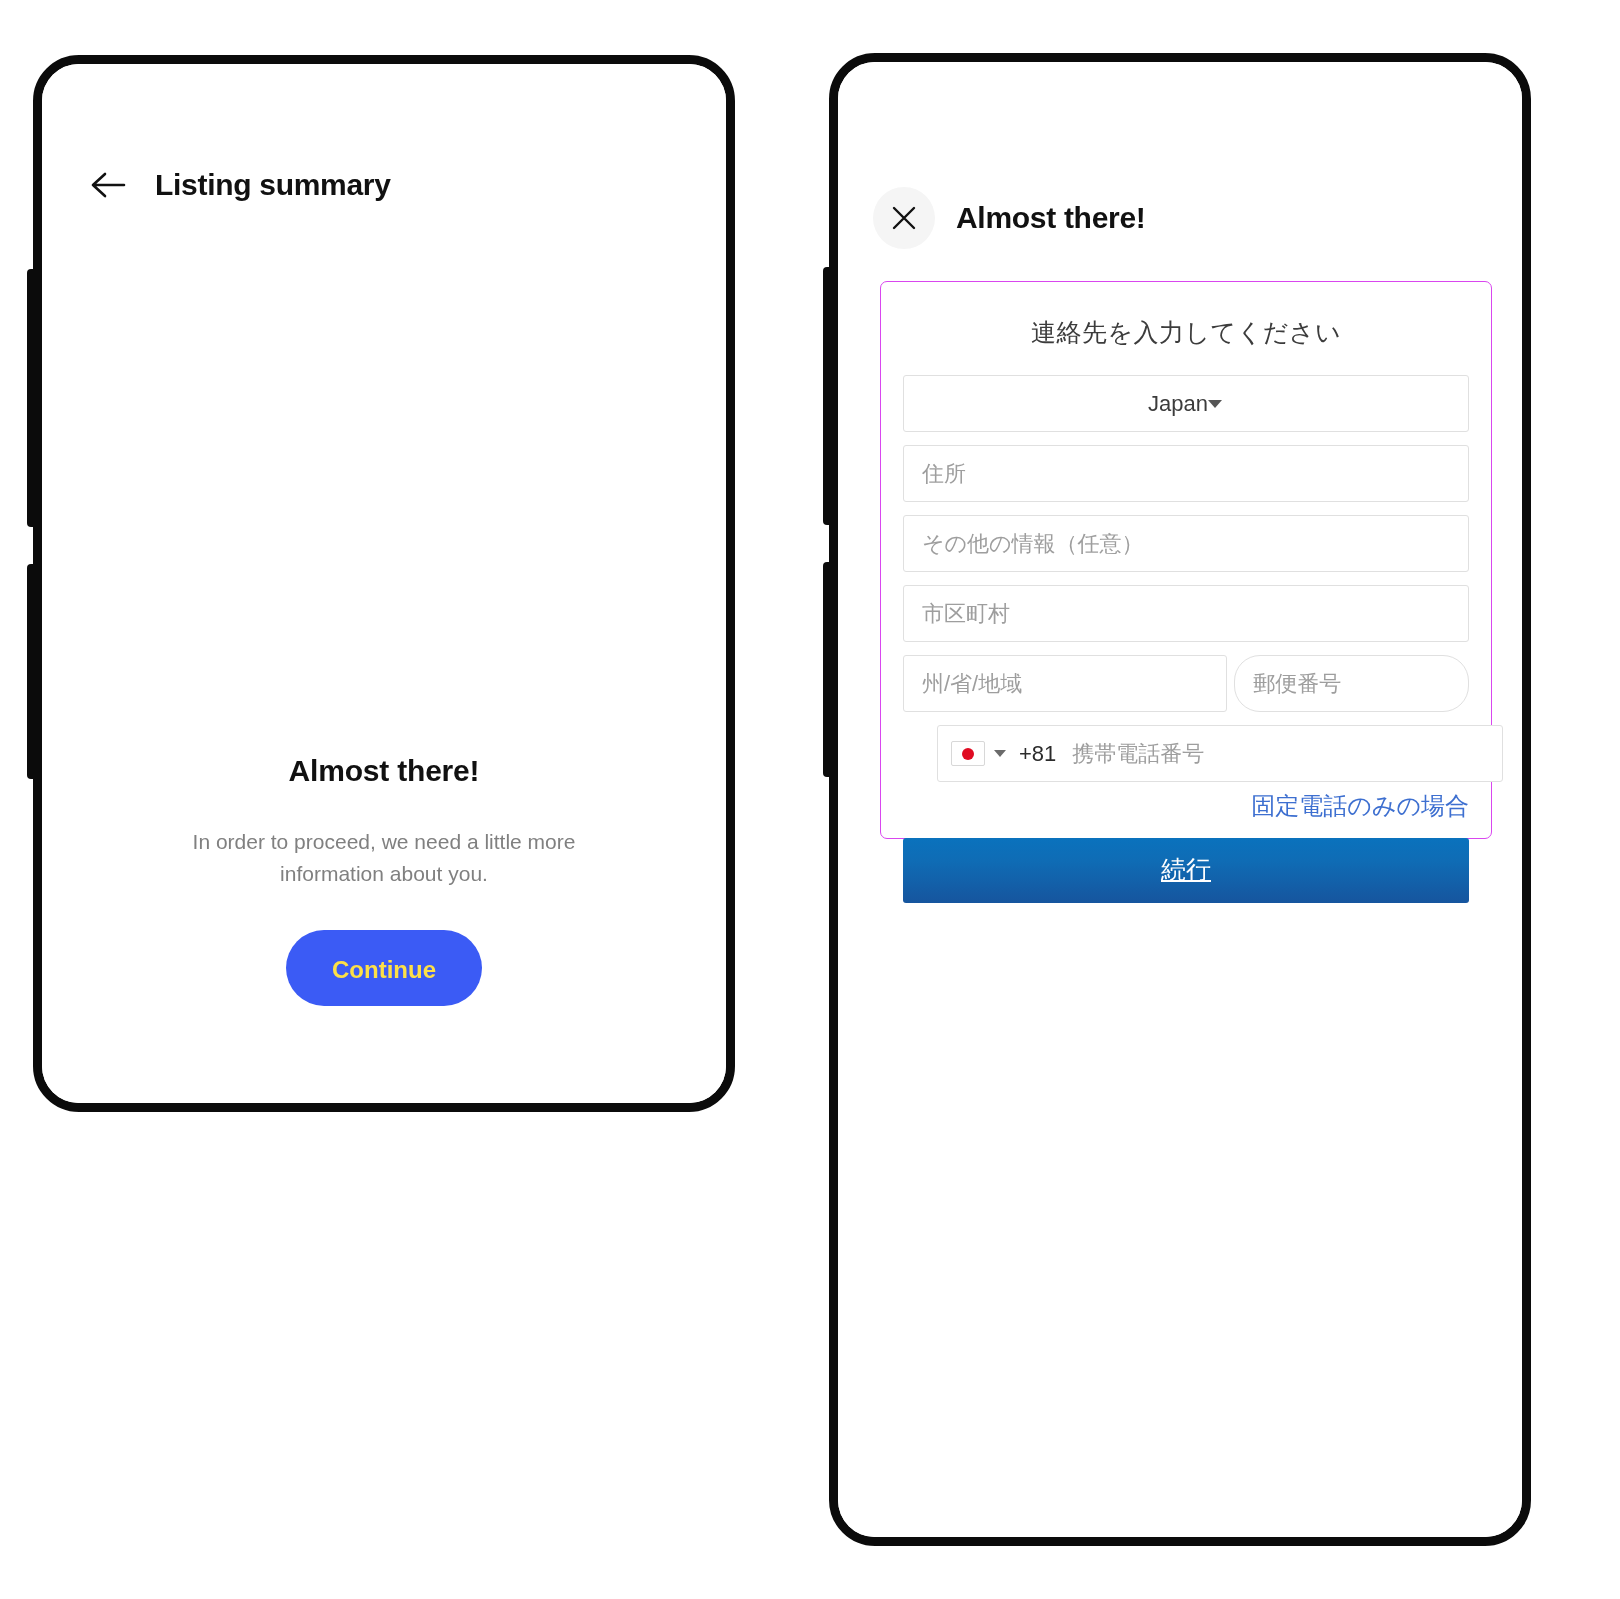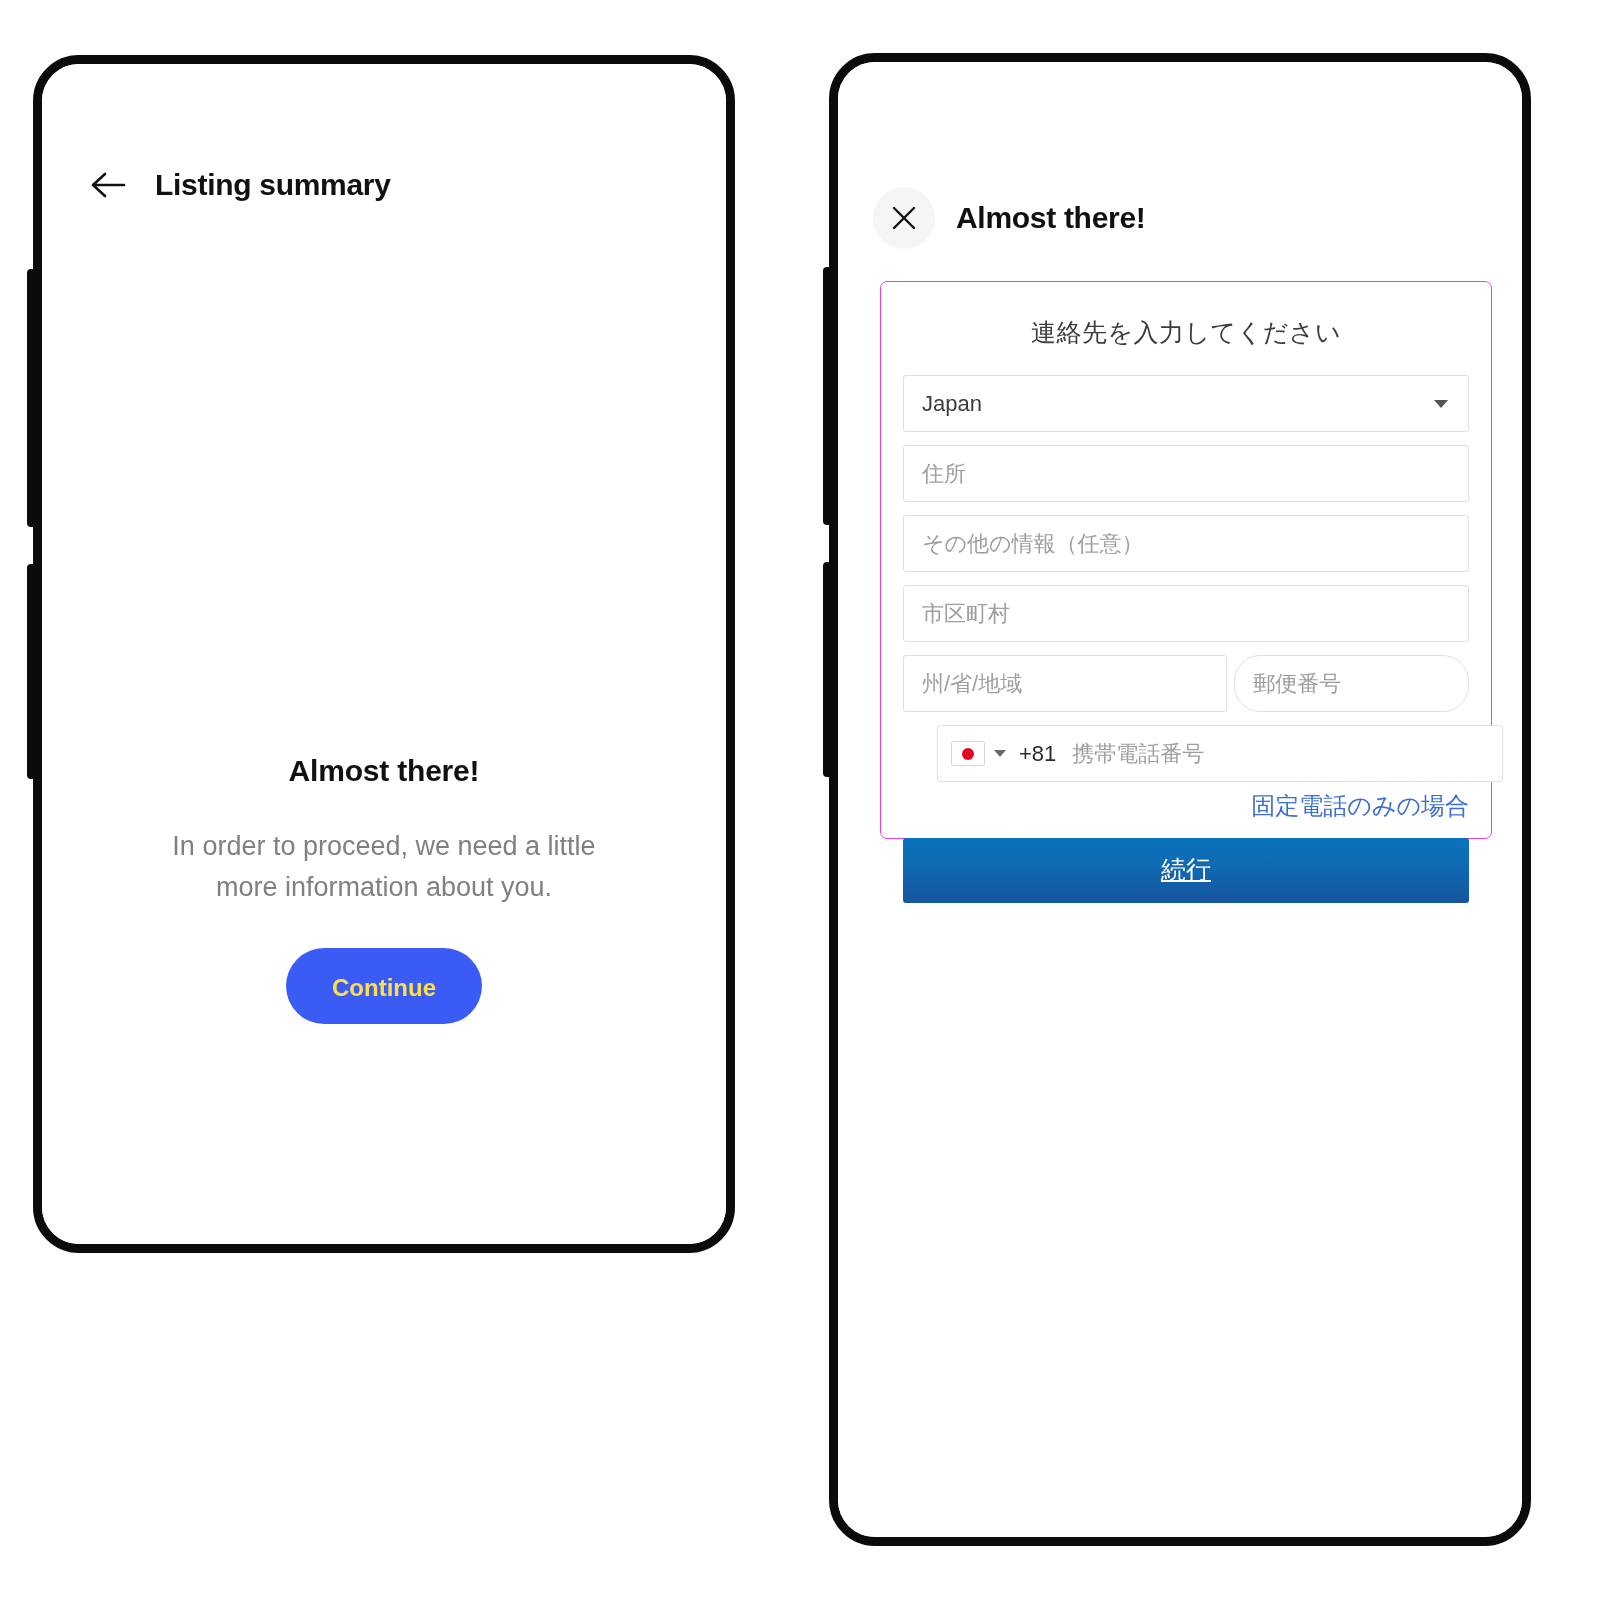--- a/index.html
+++ b/index.html
@@ -31,21 +31,21 @@
     box-sizing: border-box;
     overflow: visible;
   }
   .phone-screen {
     position: absolute;
     inset: 0;
     border-radius: 37px;
     background: #ffffff;
     overflow: hidden;
   }
-  .phone-1 { left: 33px;  top: 55px;  width: 702px; height: 1198px; }
+  .phone-1 { left: 33px;  top: 55px;  width: 702px; height: 1057px; }
   .phone-2 { left: 829px; top: 53px;  width: 702px; height: 1493px; }
 
   
   .side-btn {
     position: absolute;
     left: -15px;
     width: 9px;
     background: #0b0b0b;
     border-radius: 4px 0 0 4px;
   }
@@ -83,21 +83,21 @@
     padding: 0 42px;
   }
   .s1-heading {
     font-size: 30px;
     font-weight: 700;
     color: #111111;
     letter-spacing: -0.2px;
     margin: 0 0 38px 0;
   }
   .s1-body {
-    font-size: 27px;
+    font-size: 21px;
     line-height: 1.52;
     color: #808080;
     margin: 0 auto 40px auto;
     max-width: 470px;
   }
   .continue-btn {
     display: inline-block;
     background: #3b5bf5;
     color: #fde047;
     font-size: 24px;
@@ -167,21 +167,21 @@
     font-size: 22px;
     color: #3c3c3c;
     padding: 0 18px;
     margin-bottom: 13px;
     display: flex;
     align-items: center;
     outline: none;
   }
   .field.placeholder-text { color: #9e9e9e; }
   .select-field {
-    justify-content: space-between;
+    justify-content: center;
     cursor: pointer;
   }
   .select-caret {
     width: 0; height: 0;
     border-left: 7px solid transparent;
     border-right: 7px solid transparent;
     border-top: 8px solid #555555;
     margin-right: 2px;
   }
   .field-row {

